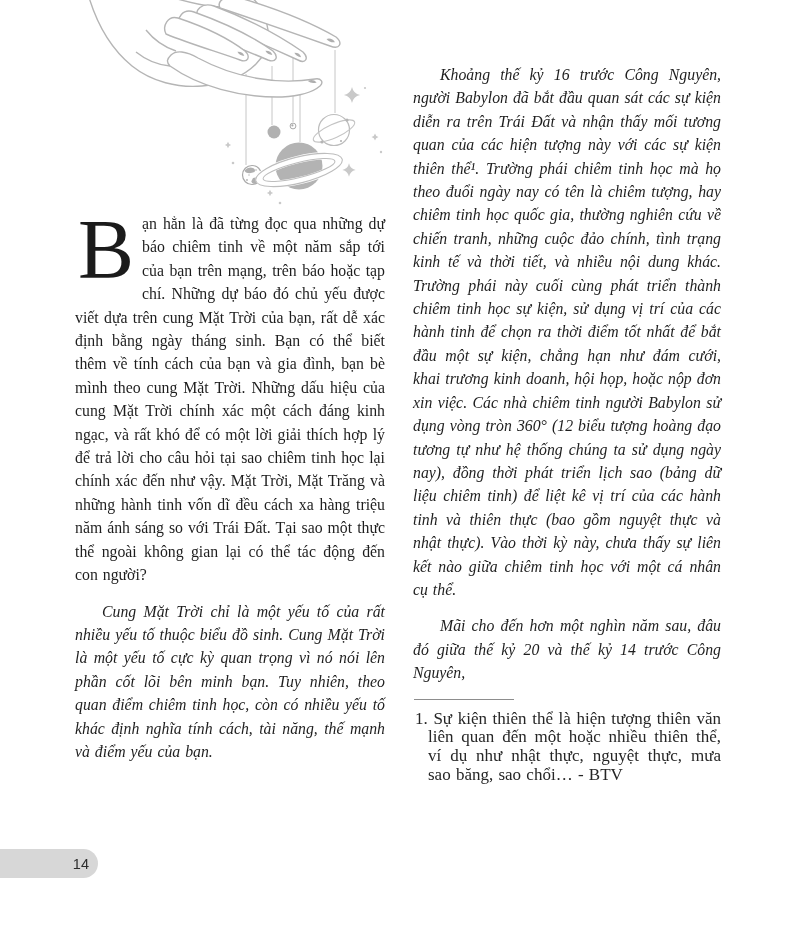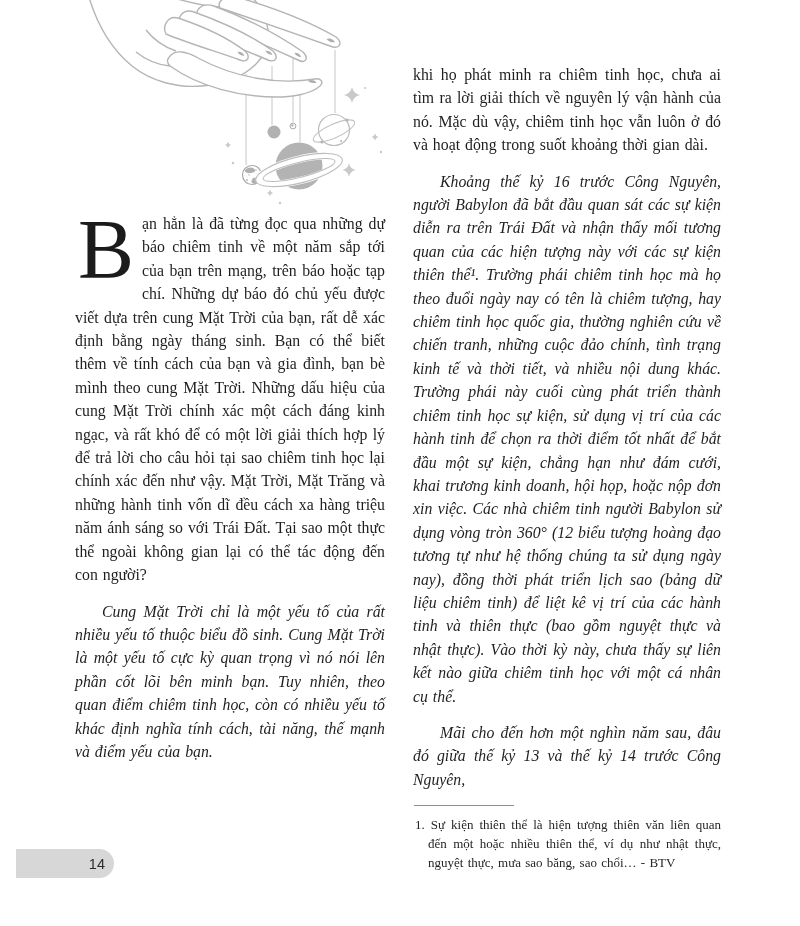--- a/index.html
+++ b/index.html
@@ -14,25 +14,25 @@
   .col-left{left:75px;top:212px;width:310px;}
   .col-right{left:413px;top:63px;width:308px;}
   p.para{margin:0 0 13px 0;}
   p.indent{text-indent:27px;font-style:italic;}
   .dropcap{
     float:left;font-size:84px;line-height:68px;height:72px;
     margin:4px 8px 0 3px;font-weight:400;color:#1b1b1b;
   }
   .fn-sep{width:100px;border-top:1.2px solid #8d8d8d;margin:14px 0 10px 1px;}
   .footnote{
-    font-size:13px;line-height:18.8px;text-align:justify;
+    font-size:17px;line-height:18.8px;text-align:justify;
     padding-left:13px;text-indent:-13px;color:#262626;margin-left:2px;
   }
   .page-pill{
-    position:absolute;left:16px;top:849px;width:98px;height:29px;background:#d7d7d7;
+    position:absolute;left:0;top:849px;width:98px;height:29px;background:#d7d7d7;
     border-radius:0 15px 15px 0;box-sizing:border-box;
     display:flex;align-items:center;justify-content:flex-end;padding-right:9px;
     font-family:"Liberation Sans", sans-serif;font-size:14.5px;color:#2c2c2c;
   }
 </style>
 </head>
 <body>
 
 <div class="page">
 
@@ -113,23 +113,22 @@
       <circle cx="335" cy="88" r="1.1"></circle>
     </g>
   </svg>
 
   <div class="col col-left">
     <p class="para"><span class="dropcap">B</span><span>ạn hẳn là đã từng đọc qua những dự báo chiêm tinh về một năm sắp tới của bạn trên mạng, trên báo hoặc tạp chí. Những dự báo đó chủ yếu được viết dựa trên cung Mặt Trời của bạn, rất dễ xác định bằng ngày tháng sinh. Bạn có thể biết thêm về tính cách của bạn và gia đình, bạn bè mình theo cung Mặt Trời. Những dấu hiệu của cung Mặt Trời chính xác một cách đáng kinh ngạc, và rất khó để có một lời giải thích hợp lý để trả lời cho câu hỏi tại sao chiêm tinh học lại chính xác đến như vậy. Mặt Trời, Mặt Trăng và những hành tinh vốn dĩ đều cách xa hàng triệu năm ánh sáng so với Trái Đất. Tại sao một thực thể ngoài không gian lại có thể tác động đến con người?</span></p>
     <p class="para indent">Cung Mặt Trời chỉ là một yếu tố của rất nhiều yếu tố thuộc biểu đồ sinh. Cung Mặt Trời là một yếu tố cực kỳ quan trọng vì nó nói lên phần cốt lõi bên minh bạn. Tuy nhiên, theo quan điểm chiêm tinh học, còn có nhiều yếu tố khác định nghĩa tính cách, tài năng, thế mạnh và điểm yếu của bạn.</p>
   </div>
 
   <div class="col col-right">
-    <p class="para">khi họ phát minh ra chiêm tinh học, chưa ai tìm ra lời giải thích về nguyên lý vận hành của nó. Mặc dù vậy, chiêm tinh học vẫn luôn ở đó và hoạt động trong suốt khoảng thời gian dài.</p>
     <p class="para indent">Khoảng thế kỷ 16 trước Công Nguyên, người Babylon đã bắt đầu quan sát các sự kiện diễn ra trên Trái Đất và nhận thấy mối tương quan của các hiện tượng này với các sự kiện thiên thể¹. Trường phái chiêm tinh học mà họ theo đuổi ngày nay có tên là chiêm tượng, hay chiêm tinh học quốc gia, thường nghiên cứu về chiến tranh, những cuộc đảo chính, tình trạng kinh tế và thời tiết, và nhiều nội dung khác. Trường phái này cuối cùng phát triển thành chiêm tinh học sự kiện, sử dụng vị trí của các hành tinh để chọn ra thời điểm tốt nhất để bắt đầu một sự kiện, chẳng hạn như đám cưới, khai trương kinh doanh, hội họp, hoặc nộp đơn xin việc. Các nhà chiêm tinh người Babylon sử dụng vòng tròn 360° (12 biểu tượng hoàng đạo tương tự như hệ thống chúng ta sử dụng ngày nay), đồng thời phát triển lịch sao (bảng dữ liệu chiêm tinh) để liệt kê vị trí của các hành tinh và thiên thực (bao gồm nguyệt thực và nhật thực). Vào thời kỳ này, chưa thấy sự liên kết nào giữa chiêm tinh học với một cá nhân cụ thể.</p>
-    <p class="para indent">Mãi cho đến hơn một nghìn năm sau, đâu đó giữa thế kỷ 13 và thế kỷ 14 trước Công Nguyên,</p>
+    <p class="para indent">Mãi cho đến hơn một nghìn năm sau, đâu đó giữa thế kỷ 20 và thế kỷ 14 trước Công Nguyên,</p>
     <div class="fn-sep"></div>
     <div class="footnote"><span>1.</span> <span>Sự kiện thiên thể là hiện tượng thiên văn liên quan đến một hoặc nhiều thiên thể, ví dụ như nhật thực, nguyệt thực, mưa sao băng, sao chổi… - BTV</span></div>
   </div>
 
   <div class="page-pill">
     <span>14</span>
   </div>
 
 </div>
 

